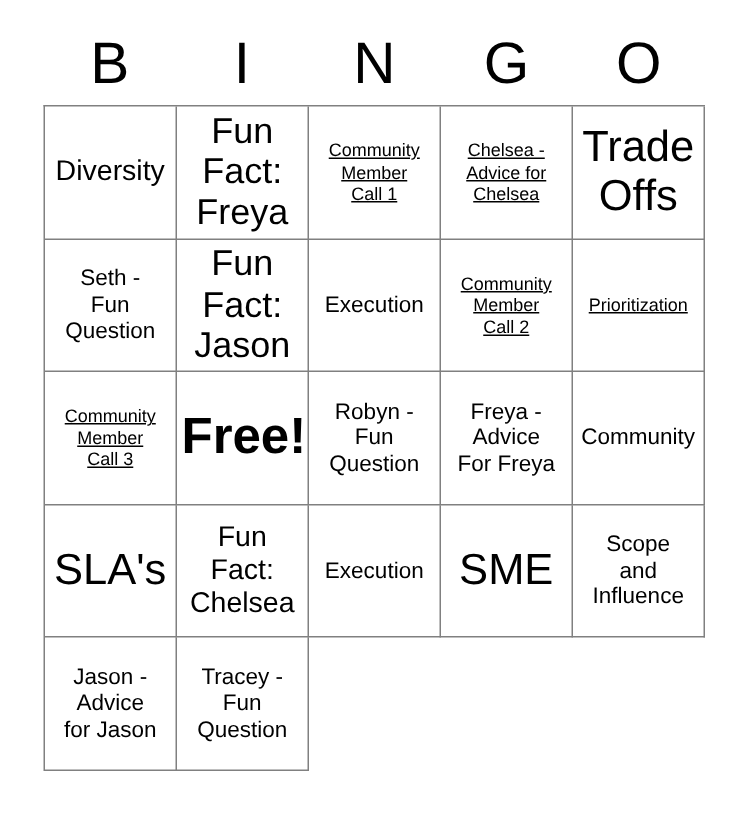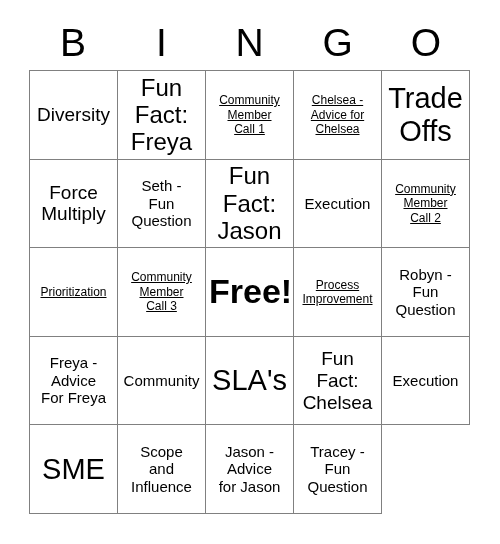--- a/index.html
+++ b/index.html
@@ -116,24 +116,20 @@
     <div class="bingo-cell fs-sm">
         <span class="cell-text">Chelsea -
 Advice for
 Chelsea</span>
       </div>
     <div class="bingo-cell fs-xxl">
         <span class="cell-text">Trade
 Offs</span>
       </div>
 
-    <div class="bingo-cell fs-lg">
-        <span class="cell-text">Force
-Multiply</span>
-      </div>
     <div class="bingo-cell fs-md">
         <span class="cell-text">Seth -
 Fun
 Question</span>
       </div>
     <div class="bingo-cell fs-xl">
         <span class="cell-text">Fun
 Fact:
 Jason</span>
       </div>
@@ -150,24 +146,20 @@
         <span class="cell-text">Prioritization</span>
       </div>
     <div class="bingo-cell fs-sm">
         <span class="cell-text">Community
 Member
 Call 3</span>
       </div>
     <div class="bingo-cell fs-free">
         <span class="cell-text">Free!</span>
       </div>
-    <div class="bingo-cell fs-sm">
-        <span class="cell-text">Process
-Improvement</span>
-      </div>
     <div class="bingo-cell fs-md">
         <span class="cell-text">Robyn -
 Fun
 Question</span>
       </div>
 
     <div class="bingo-cell fs-md">
         <span class="cell-text">Freya -
 Advice
 For Freya</span>

